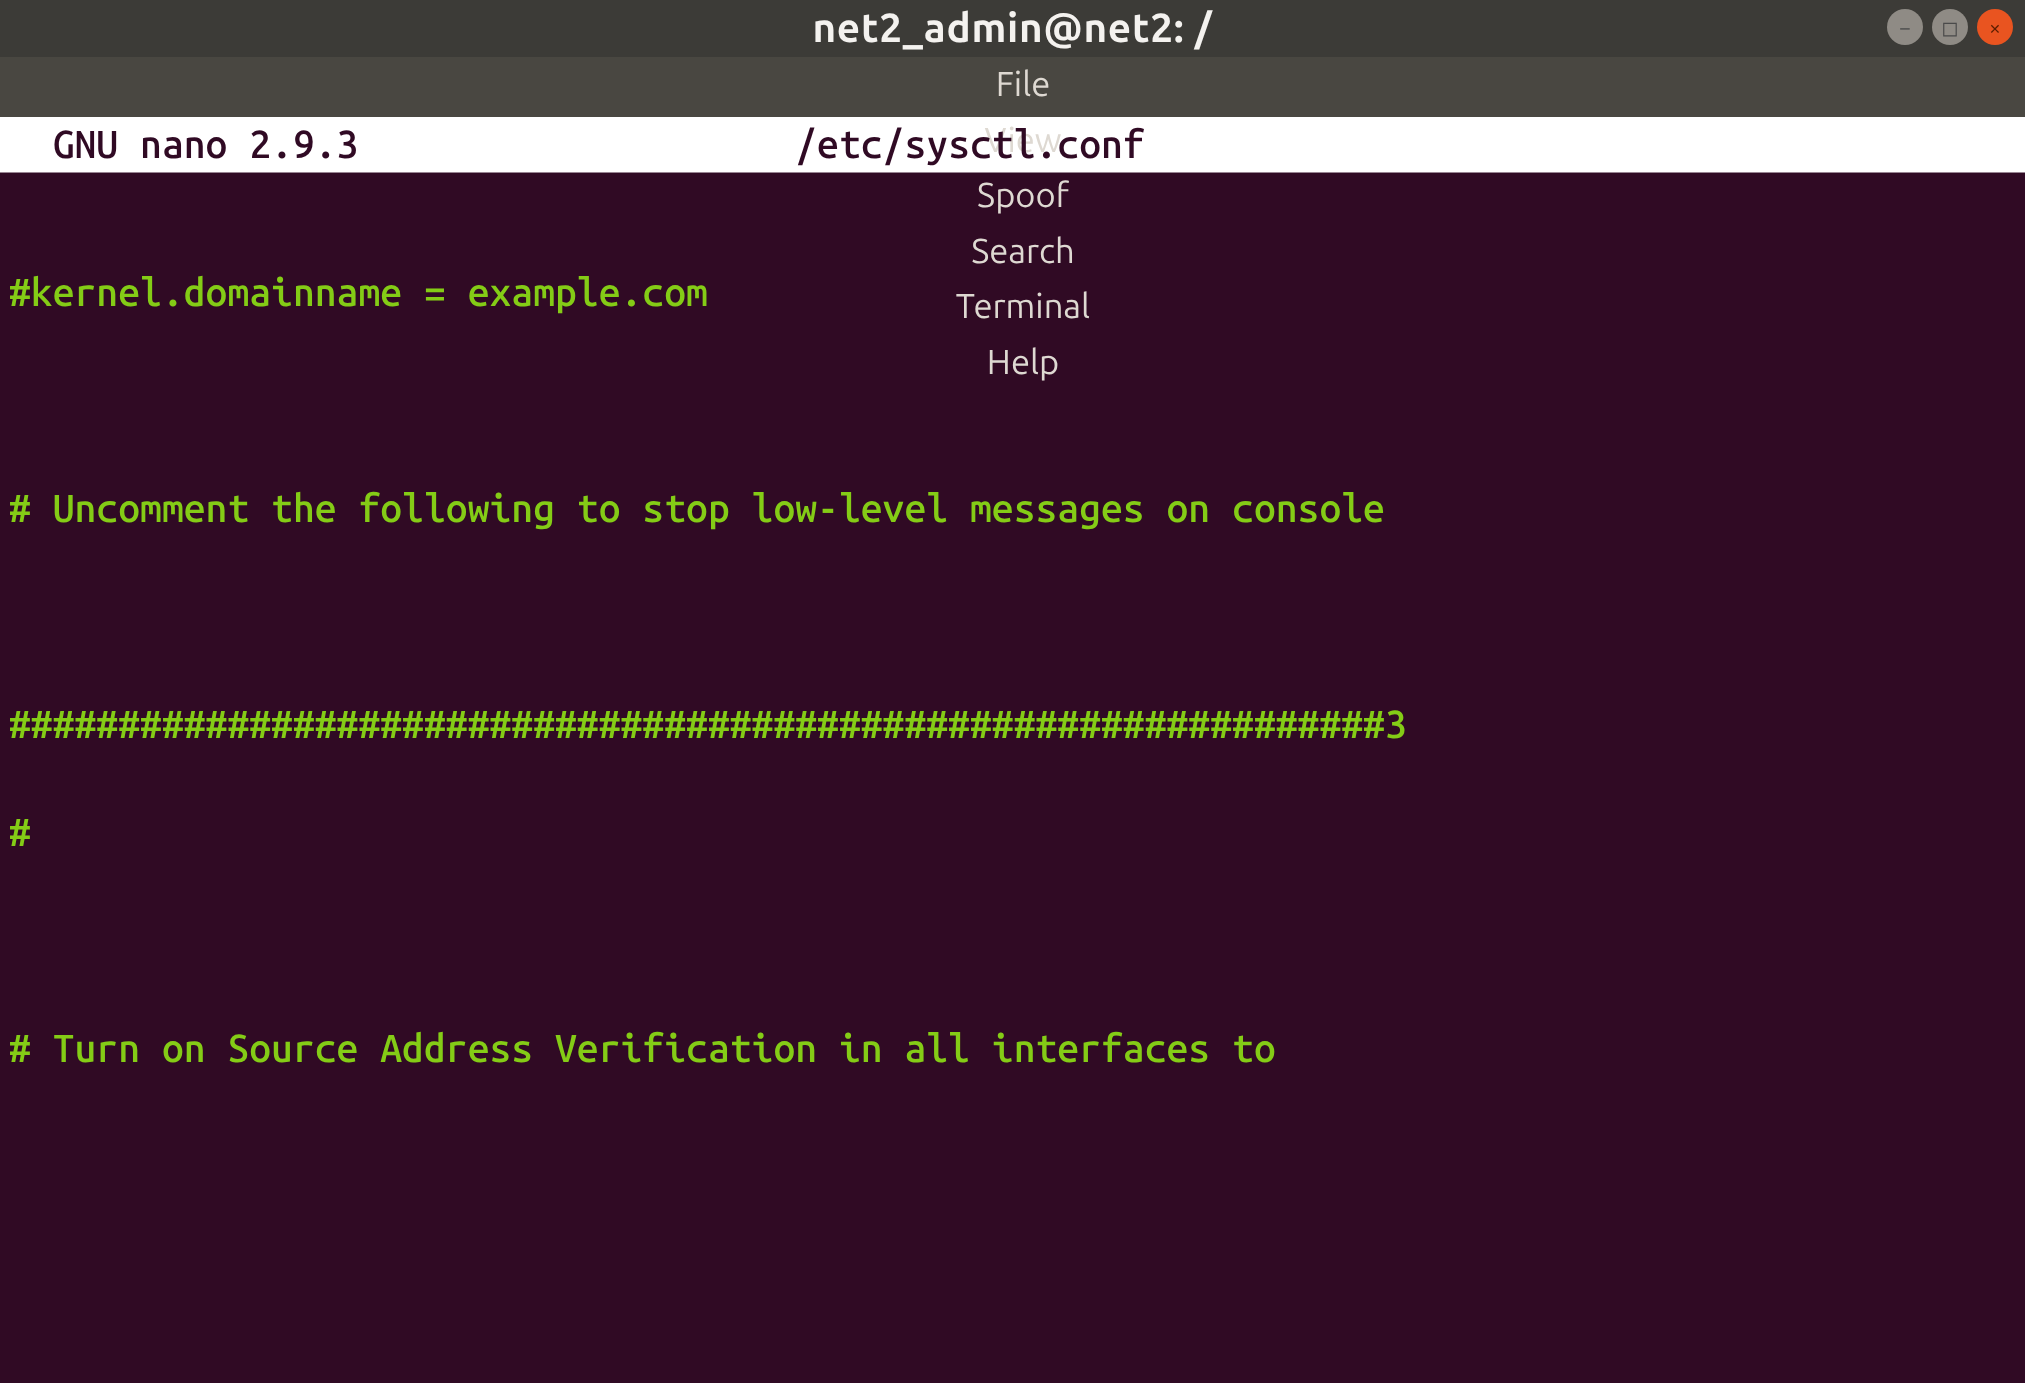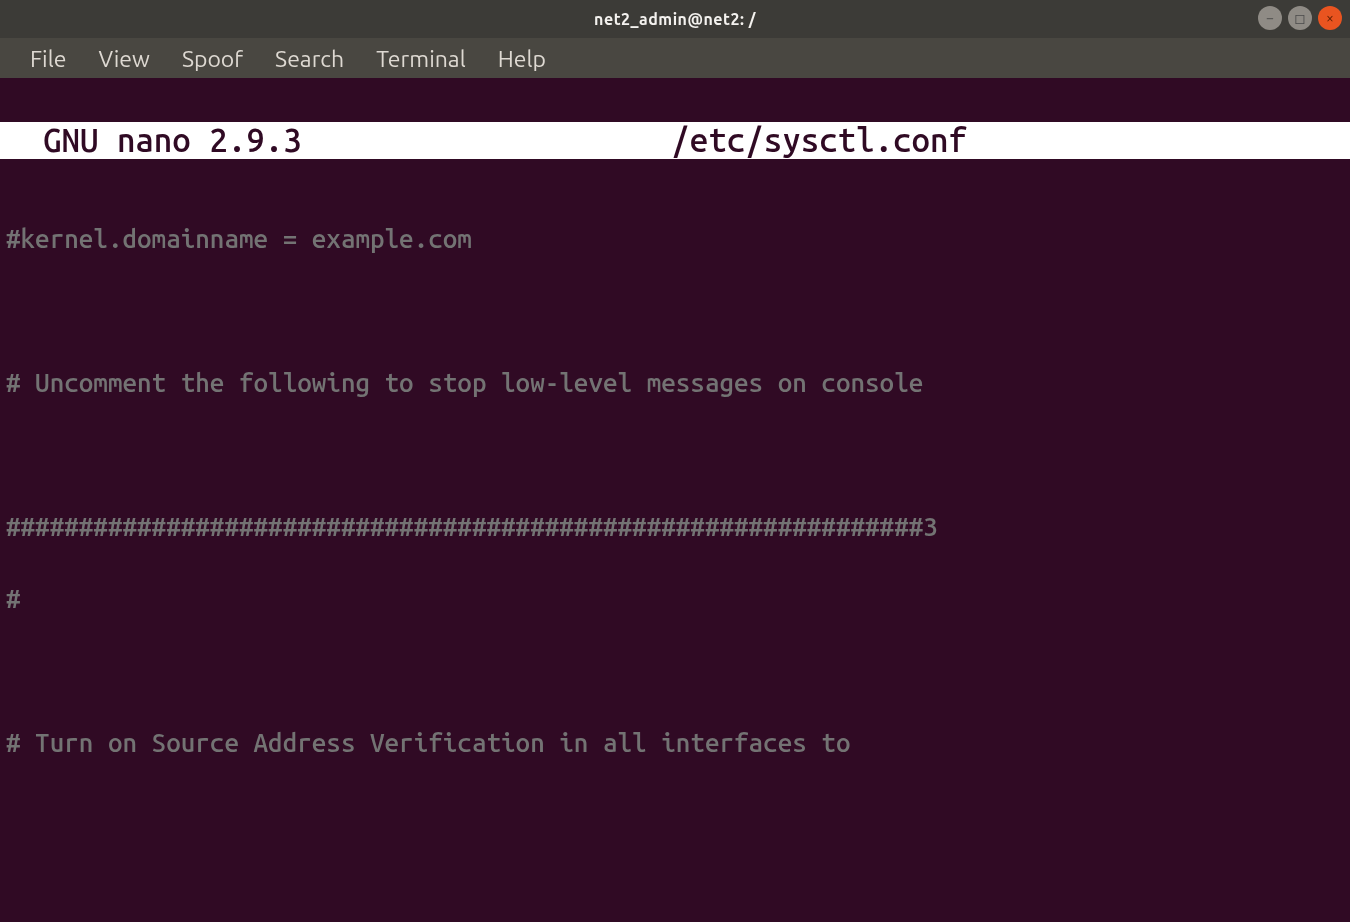--- a/index.html
+++ b/index.html
@@ -14,21 +14,21 @@
     height: 38px;
     background: #3c3b37;
     display: flex;
     align-items: center;
     justify-content: center;
     position: relative;
   }
   .titlebar-text {
     color: #f4f2ef;
     font-weight: bold;
-    font-size: 16px;
+    font-size: 27px;
     letter-spacing: 0.5px;
   }
   .window-controls {
     position: absolute;
     right: 8px;
     top: 6px;
     display: flex;
     gap: 6px;
   }
   .wbtn {
@@ -45,51 +45,51 @@
   .wbtn.min { background: #8f8b85; }
   .wbtn.max { background: #8f8b85; }
   .wbtn.close { background: #e95420; color:#5a1d00; }
   .menubar {
     height: 40px;
     background: #494741;
     display: flex;
     align-items: center;
     padding-left: 14px;
     gap: 0;
+    flex-direction: column;
   }
   .menuitem {
     color: #ded9d2;
     font-size: 23px;
     padding: 6px 16px;
     cursor: pointer;
   }
   .nano-header {
     height: 37px;
     background: #ffffff;
     color: #300a24;
     font-family: "Ubuntu Mono","DejaVu Sans Mono", monospace;
-    font-size: 33px;
+    font-size: 26px;
     font-weight: 500;
     line-height: 36px;
     white-space: pre;
     padding-left: 6px;
-    margin-top: 44px;
   }
   .terminal {
     font-family: "Ubuntu Mono","DejaVu Sans Mono", monospace;
     font-size: 26px;
     line-height: 36px;
     font-weight: 500;
     color: #ffffff;
     white-space: pre;
     padding-left: 6px;
     padding-top: 26px;
   }
   .tline { height: 36px; }
-  .comment { color: #737373; }
+  .comment { color: #84cc16; }
   .hashcursor {
     background: #34a3a3;
     color: #300a24;
     display: inline-block;
   }
 </style>
 </head>
 <body>
 
 <div class="titlebar">

